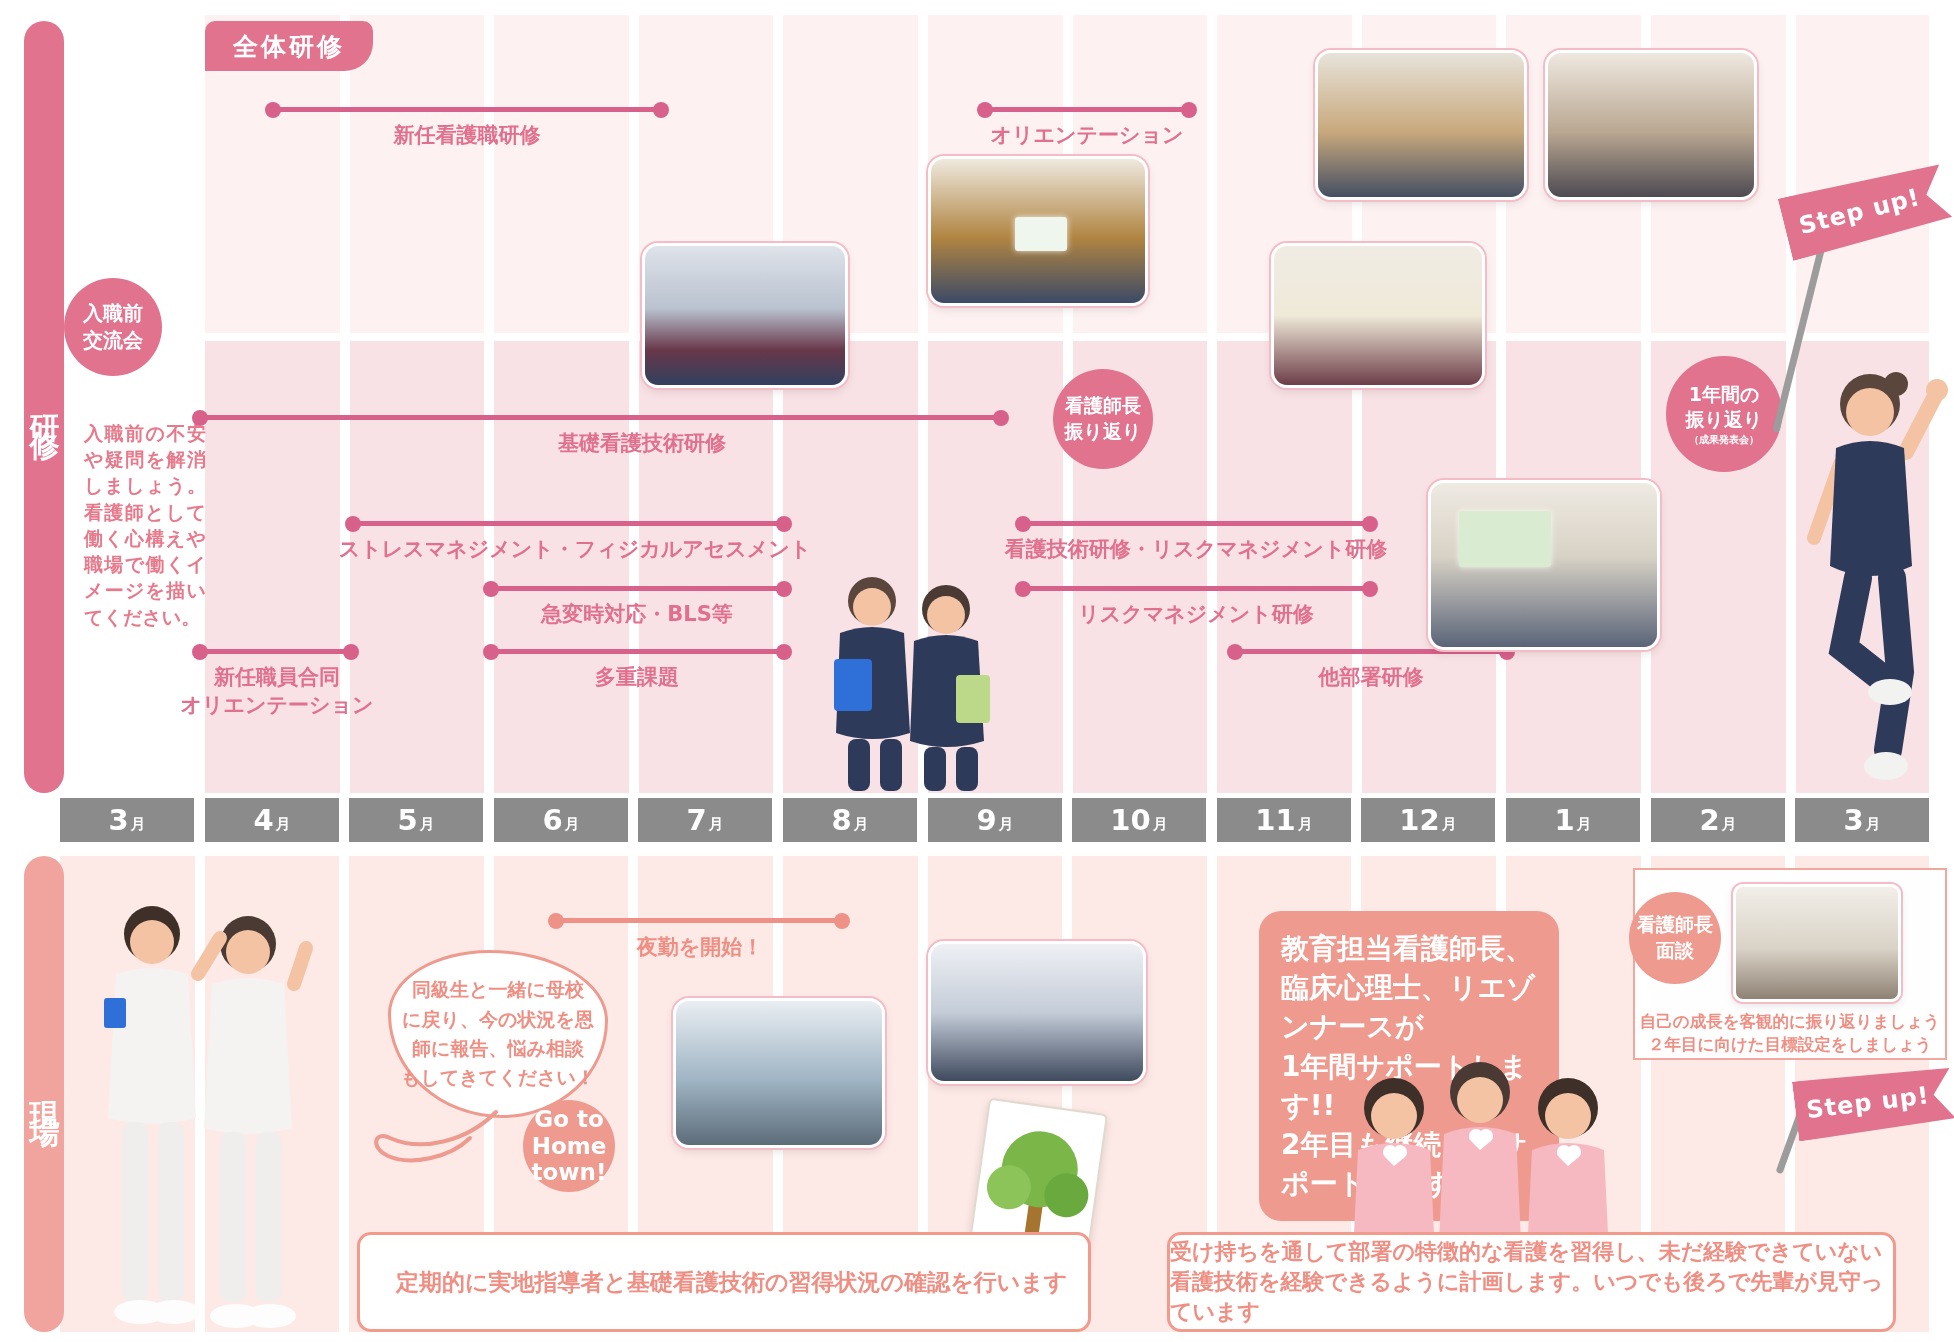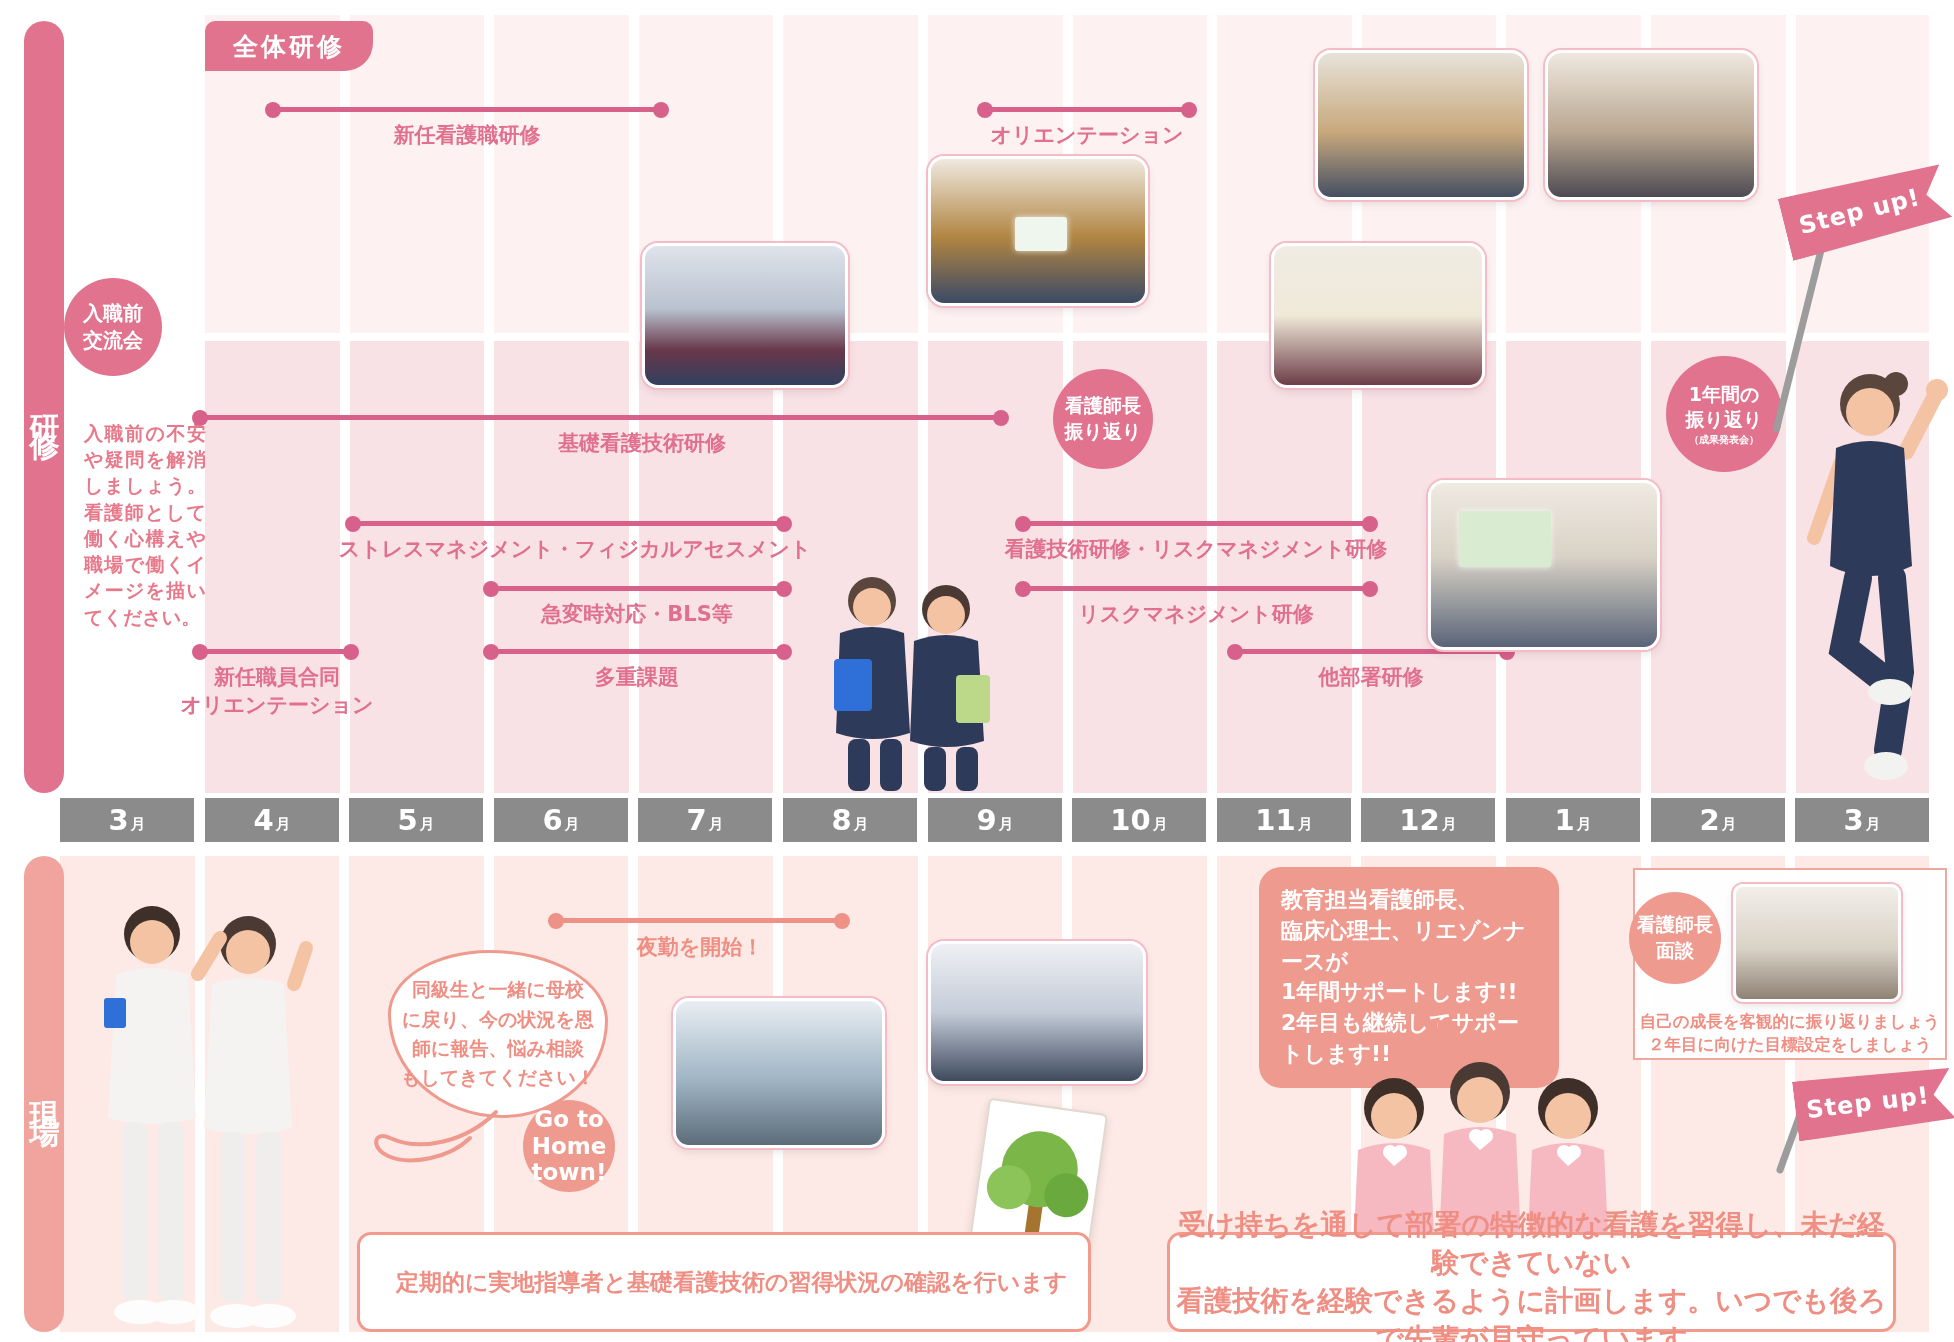--- a/index.html
+++ b/index.html
@@ -293,21 +293,21 @@
       <circle cx="88" cy="84" r="22" fill="#6aa93e"></circle>
       <rect x="12" y="166" width="14" height="14" rx="2" fill="#7fb6e0"></rect>
       <circle cx="98" cy="176" r="7" fill="#f0c93c"></circle>
     </svg>
   </div>
 
   <div class="note-box" style="left:357px;top:1232px;width:734px;height:100px;font-size:23px;padding-left:36px">
     <span>定期的に実地指導者と基礎看護技術の習得状況の確認を行います</span>
   </div>
 
-  <div class="support-bubble" style="left:1259px;top:867px;width:300px;font-size:22px;line-height:1.4">
+  <div class="support-bubble" style="left:1259px;top:911px;width:300px;font-size:28px;line-height:1.4">
     <div>教育担当看護師長、</div>
     <div>臨床心理士、リエゾンナースが</div>
     <div>1年間サポートします!!</div>
     <div>2年目も継続してサポートします!!</div>
   </div>
   <div class="support-tail" style="left:1430px;top:1022px"></div>
 
   <svg class="abs" style="left:1330px;top:1038px" width="300" height="296" viewBox="0 0 300 296">
     <circle cx="64" cy="70" r="30" fill="#3e2f28"></circle>
       <circle cx="64" cy="78" r="23" fill="#f3c3a4"></circle>
@@ -333,18 +333,18 @@
       <div>自己の成長を客観的に振り返りましょう</div>
       <div>２年目に向けた目標設定をしましょう</div>
     </div>
   </div>
 
   <div class="abs" style="left:1781px;top:1066px;width:190px;height:115px">
     <div class="flag-pole" style="left:10px;top:18px;height:92px;transform:rotate(20deg)"></div>
     <div class="flag-banner" style="left:14px;top:6px;width:158px;height:60px;transform:rotate(-7deg)">Step up!</div>
   </div>
 
-  <div class="note-box" style="left:1167px;top:1232px;width:729px;height:100px;font-size:28px;text-align:center">
+  <div class="note-box" style="left:1167px;top:1232px;width:729px;height:100px;font-size:22px;text-align:left">
     <div>受け持ちを通して部署の特徴的な看護を習得し、未だ経験できていない</div>
     <div>看護技術を経験できるように計画します。いつでも後ろで先輩が見守っています</div>
   </div>
 
 </div>
 
 </body></html>

